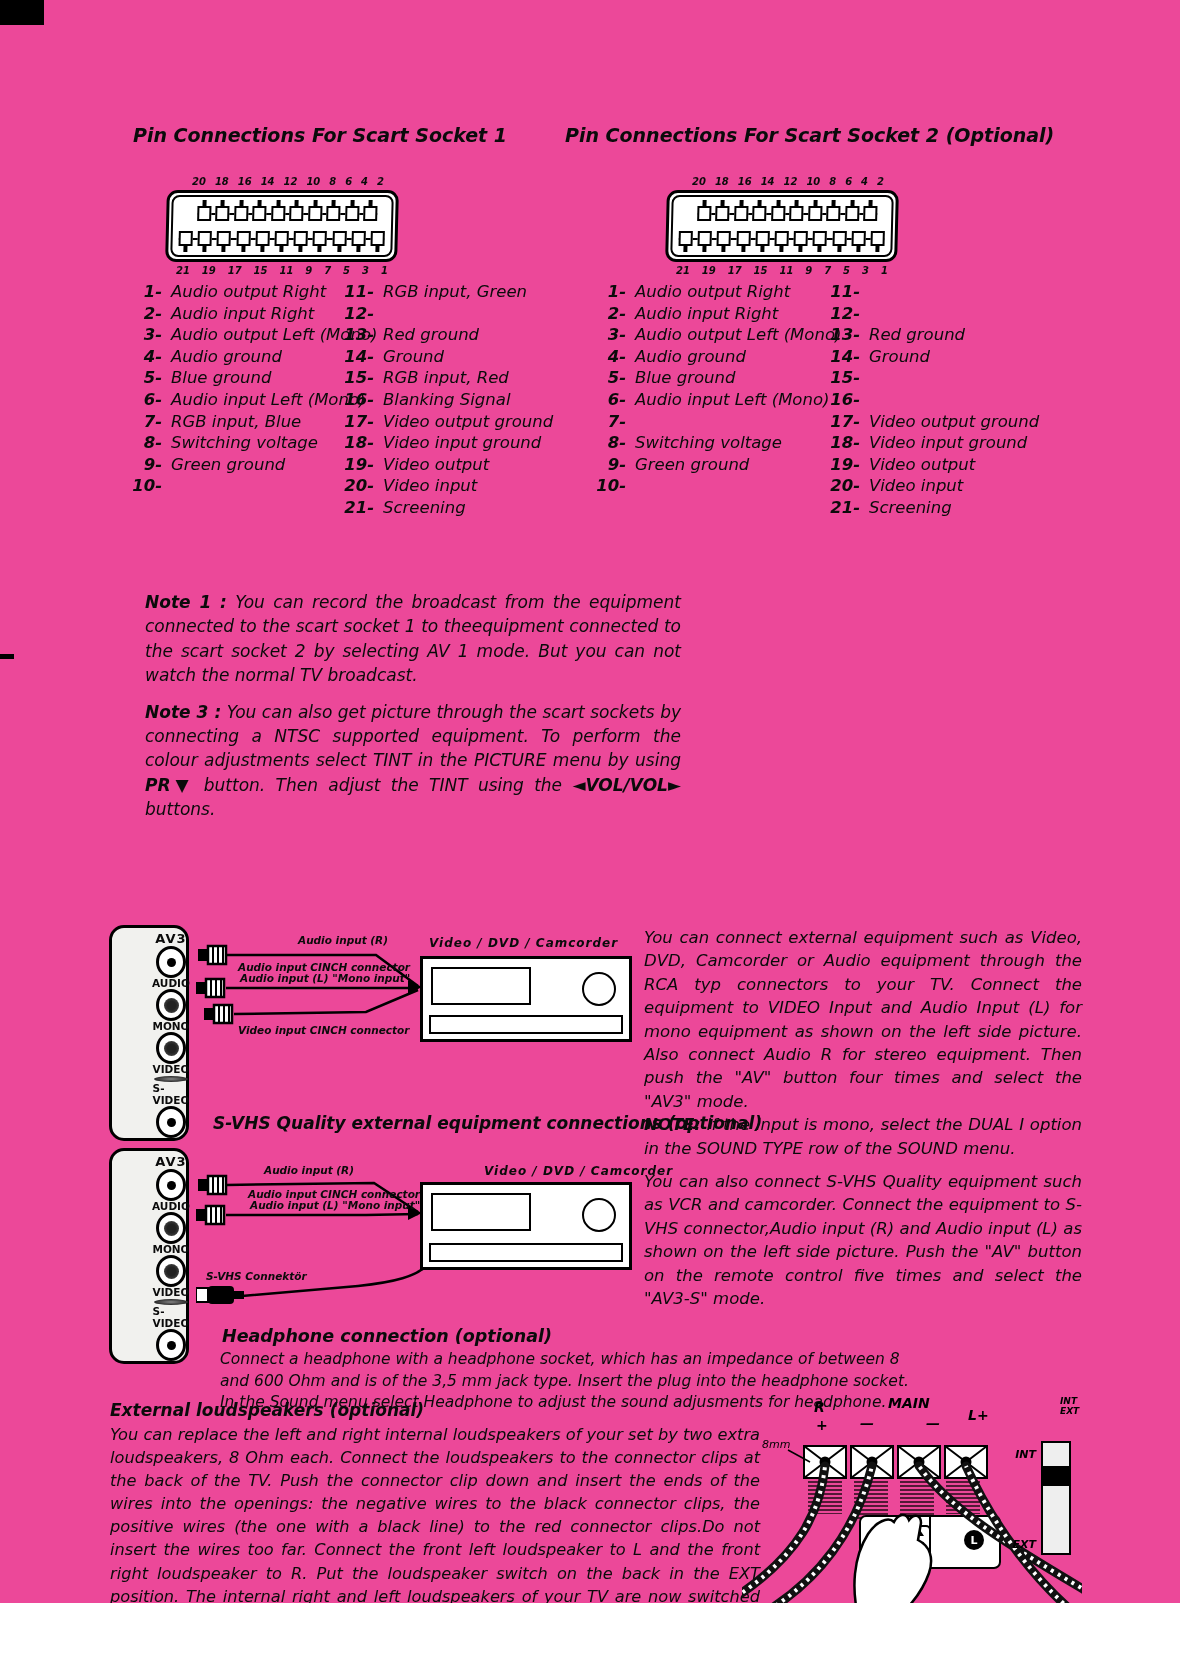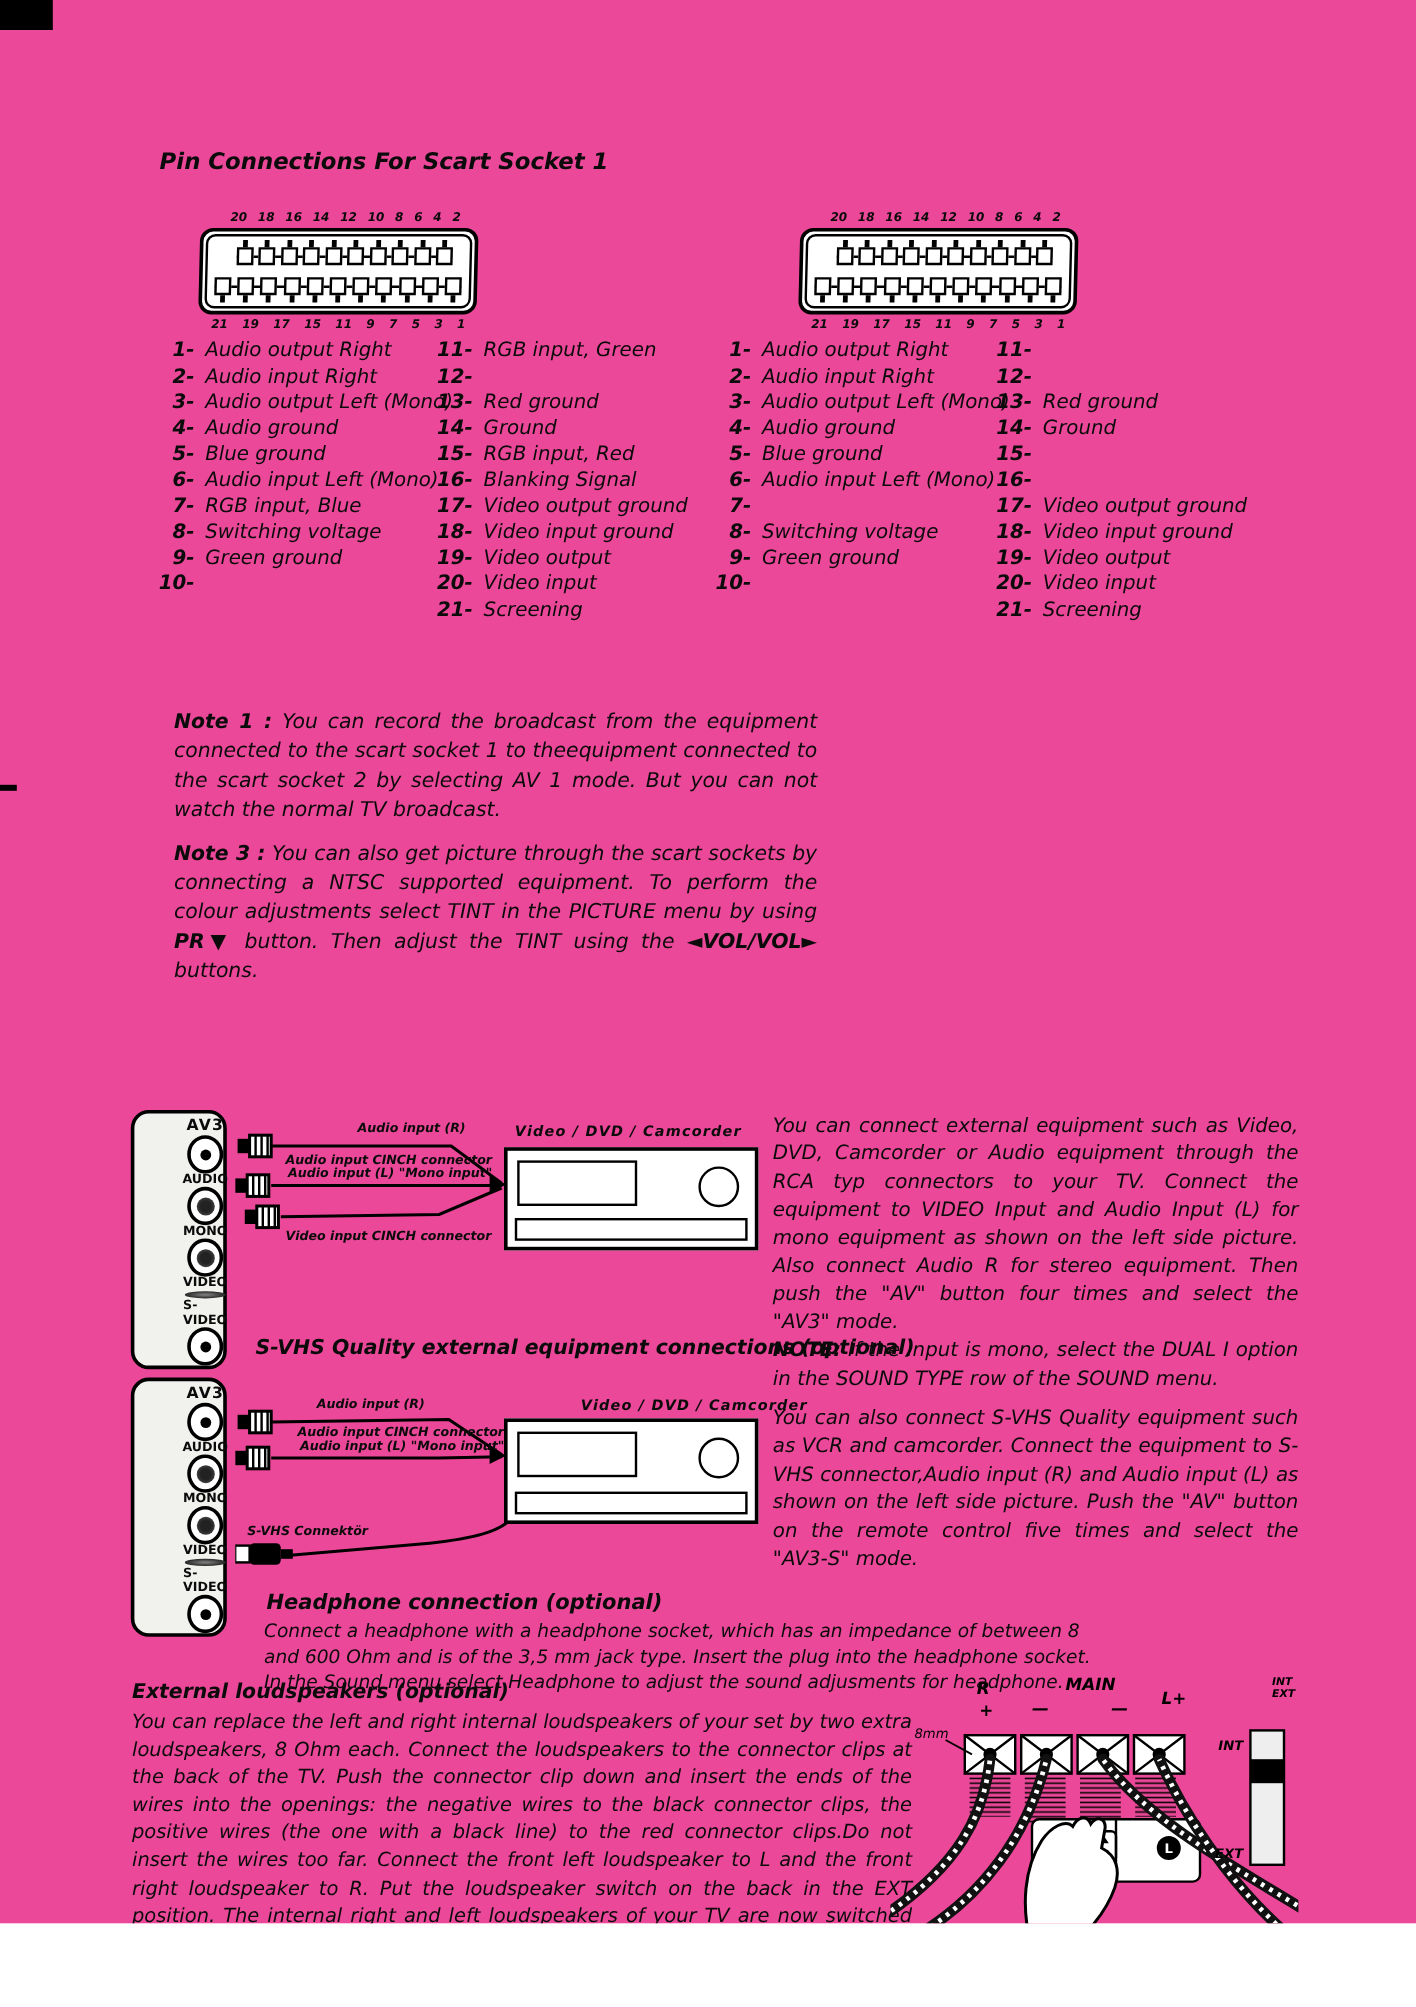--- a/index.html
+++ b/index.html
@@ -31,21 +31,21 @@
   .conn-inner{border:2px solid #000;border-radius:8px;padding:9px 4px;display:flex;flex-direction:column;gap:10px;}
   .prow{display:flex;justify-content:space-between;background:linear-gradient(#000,#000) center/100% 2px no-repeat;}
   .prow.t{margin:0 10px 0 20px;}
   .prow.b{margin:0 2px;}
   .pin{position:relative;width:10px;height:11px;border:2px solid #000;background:#fff;}
   .pin::before{content:"";position:absolute;left:50%;transform:translateX(-50%);width:4px;height:6px;background:#000;}
   .pin.tp::before{top:-8px;} .pin.bp::before{bottom:-8px;}
 
   
   .pinlist{position:absolute;white-space:nowrap;}
-  #pl1{left:124px;top:282px;} #pl2{left:356px;top:282px;}
+  #pl1{left:124px;top:282px;} #pl2{left:336px;top:282px;}
   #pl3{left:588px;top:282px;} #pl4{left:822px;top:282px;}
   .pinrow{height:21.6px;font-size:16.5px;font-style:italic;}
   .pn{display:inline-block;width:38px;text-align:right;font-weight:bold;}
   .pt{margin-left:9px;}
 
   
   .notes{position:absolute;left:133px;top:578px;width:560px;font-style:italic;font-size:17px;
          line-height:24.4px;text-align:justify;}
   .notes p{margin:12px;font-style:italic;}
   .nlab{font-weight:bold;}
@@ -99,20 +99,21 @@
 </head>
 <body>
 
 <div class="page">
 
   <div class="art art-tl"></div>
   <div class="art art-left"></div>
   <div class="art art-bot"></div>
 
   <div id="t1" class="h t-scart">Pin Connections For Scart Socket 1</div>
+  <div id="t2" class="h t-scart">Pin Connections For Scart Socket 2 (Optional)</div>
 
   <div id="sd1" class="scart">
     <div class="pin-nums top">
         <span class="pnum">20</span>
         <span class="pnum">18</span>
         <span class="pnum">16</span>
         <span class="pnum">14</span>
         <span class="pnum">12</span>
         <span class="pnum">10</span>
         <span class="pnum">8</span>

